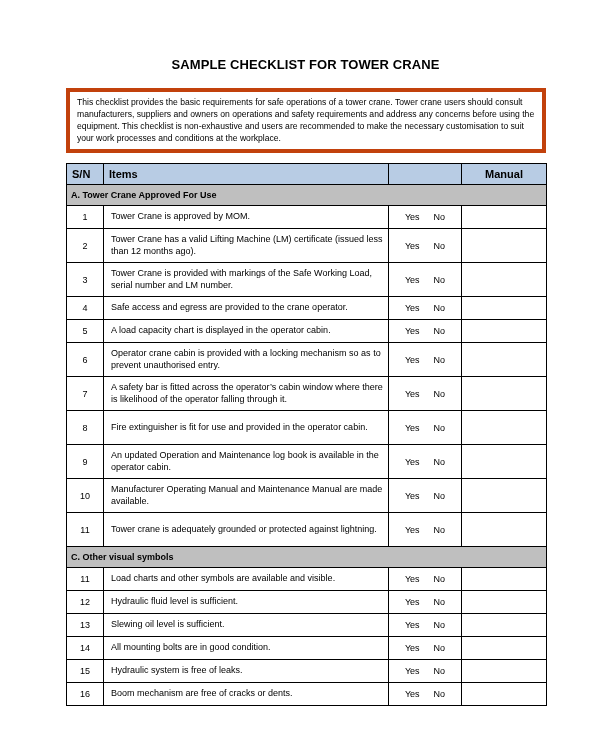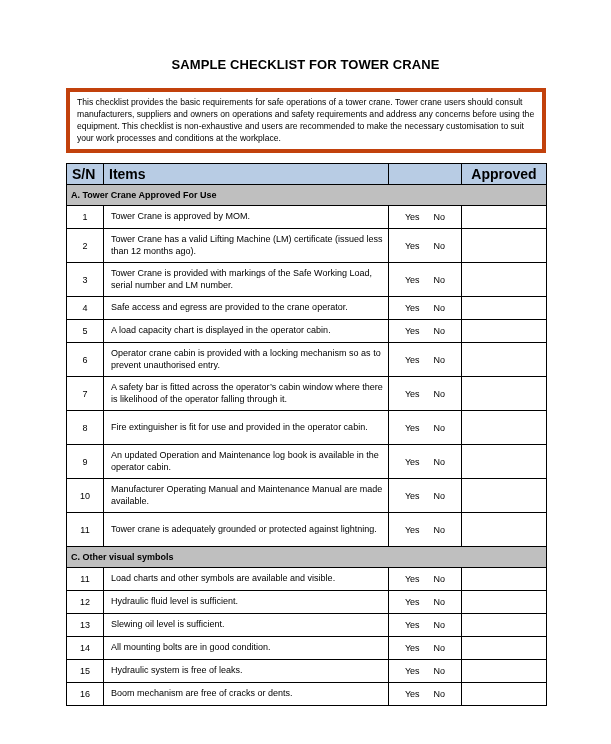--- a/index.html
+++ b/index.html
@@ -46,21 +46,21 @@
   table.checklist th, table.checklist td {
     border: 1px solid #000000;
     vertical-align: middle;
   }
   table.checklist thead th {
     background: var(--header-bg, #b8cce4);
     font-weight: bold;
     text-align: left;
     height: 21px;
     padding: 2px 5px;
-    font-size: 14px;
+    font-size: 11px;
   }
   table.checklist thead th.th-remarks { text-align: center; }
   td.section {
     background: var(--section-bg, #bfbfbf);
     font-weight: bold;
     height: 21px;
     padding: 2px 4px;
     font-size: 9px;
   }
   td.sn { text-align: center; padding: 2px 2px; }
@@ -85,21 +85,21 @@
       <col class="c-sn">
         <col class="c-items">
         <col class="c-check">
         <col class="c-remarks">
     </colgroup>
     <thead>
       <tr>
         <th class="th-sn">S/N</th>
         <th class="th-items">Items</th>
         <th class="th-check"></th>
-        <th class="th-remarks">Approved</th>
+        <th class="th-remarks">Manual</th>
       </tr>
     </thead>
     <tbody id="rows">
         <tr>
           <td class="section" colspan="4">A. Tower Crane Approved For Use</td>
         </tr>
         <tr style="height: 23px;">
           <td class="sn">1</td>
           <td class="item">Tower Crane is approved by MOM.</td>
           <td class="yesno">

